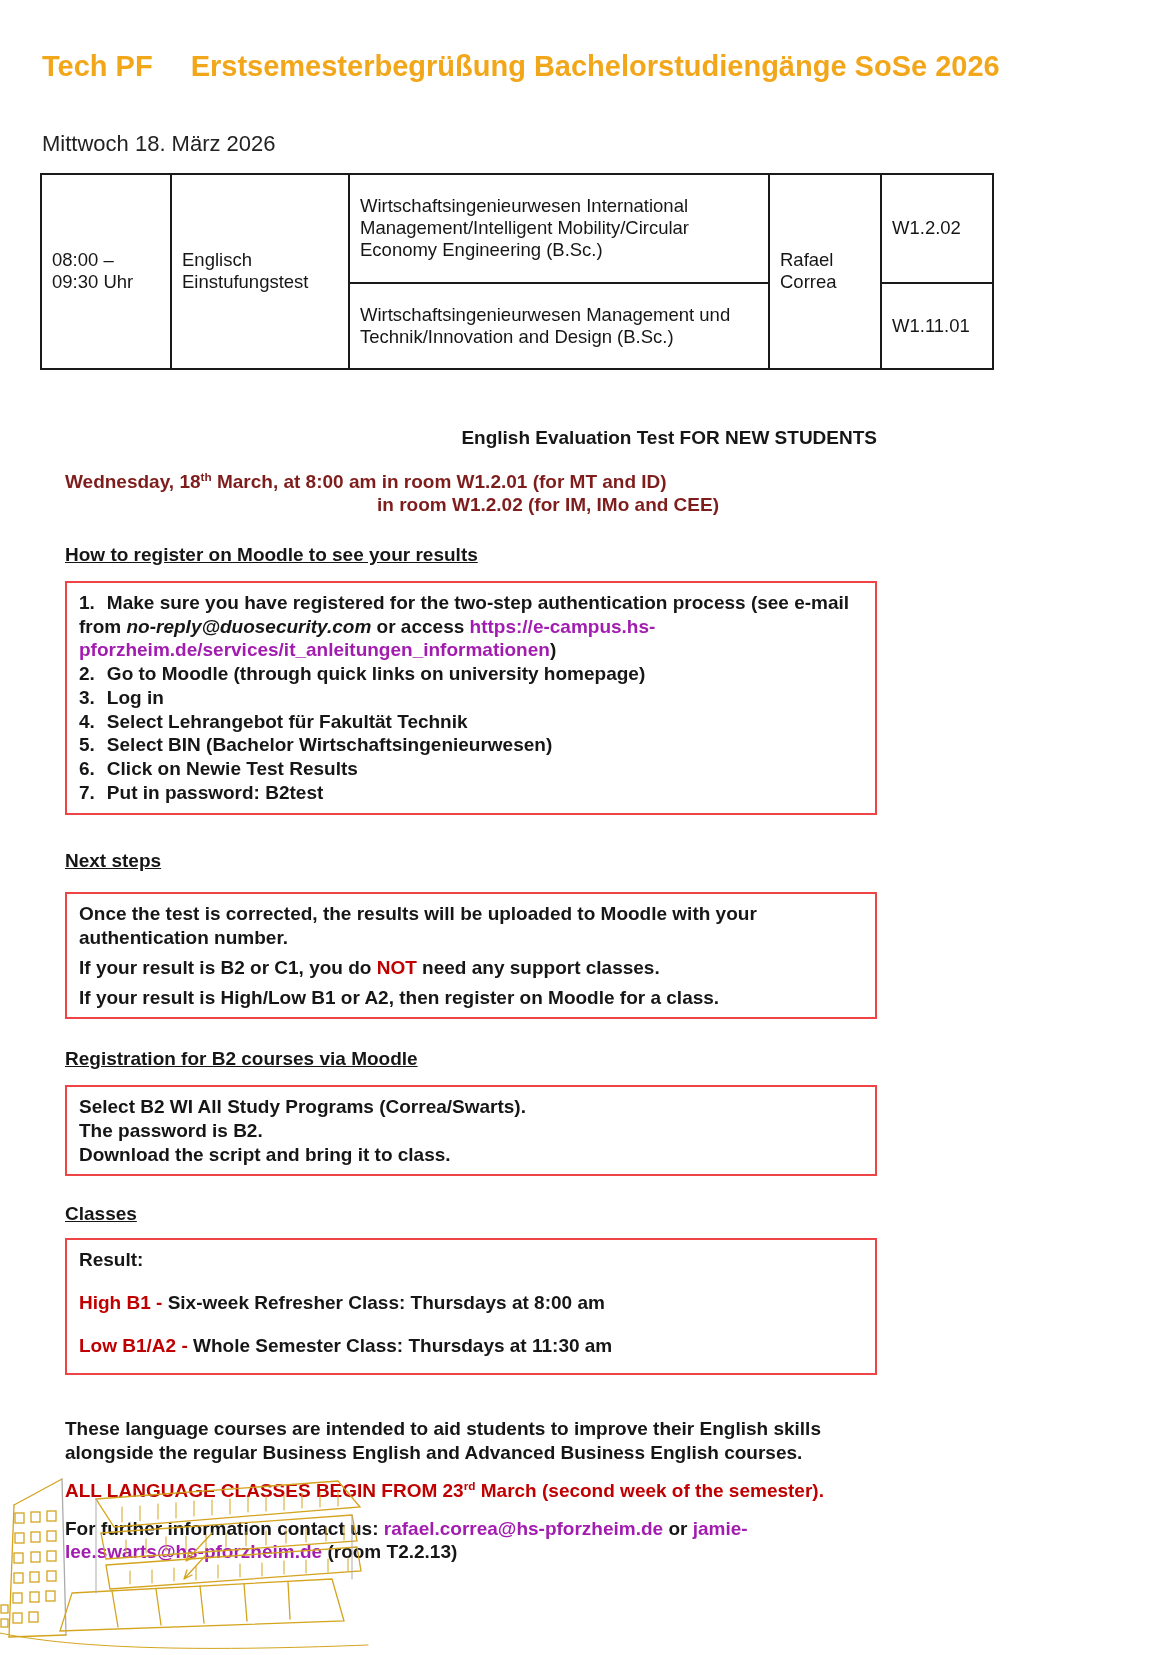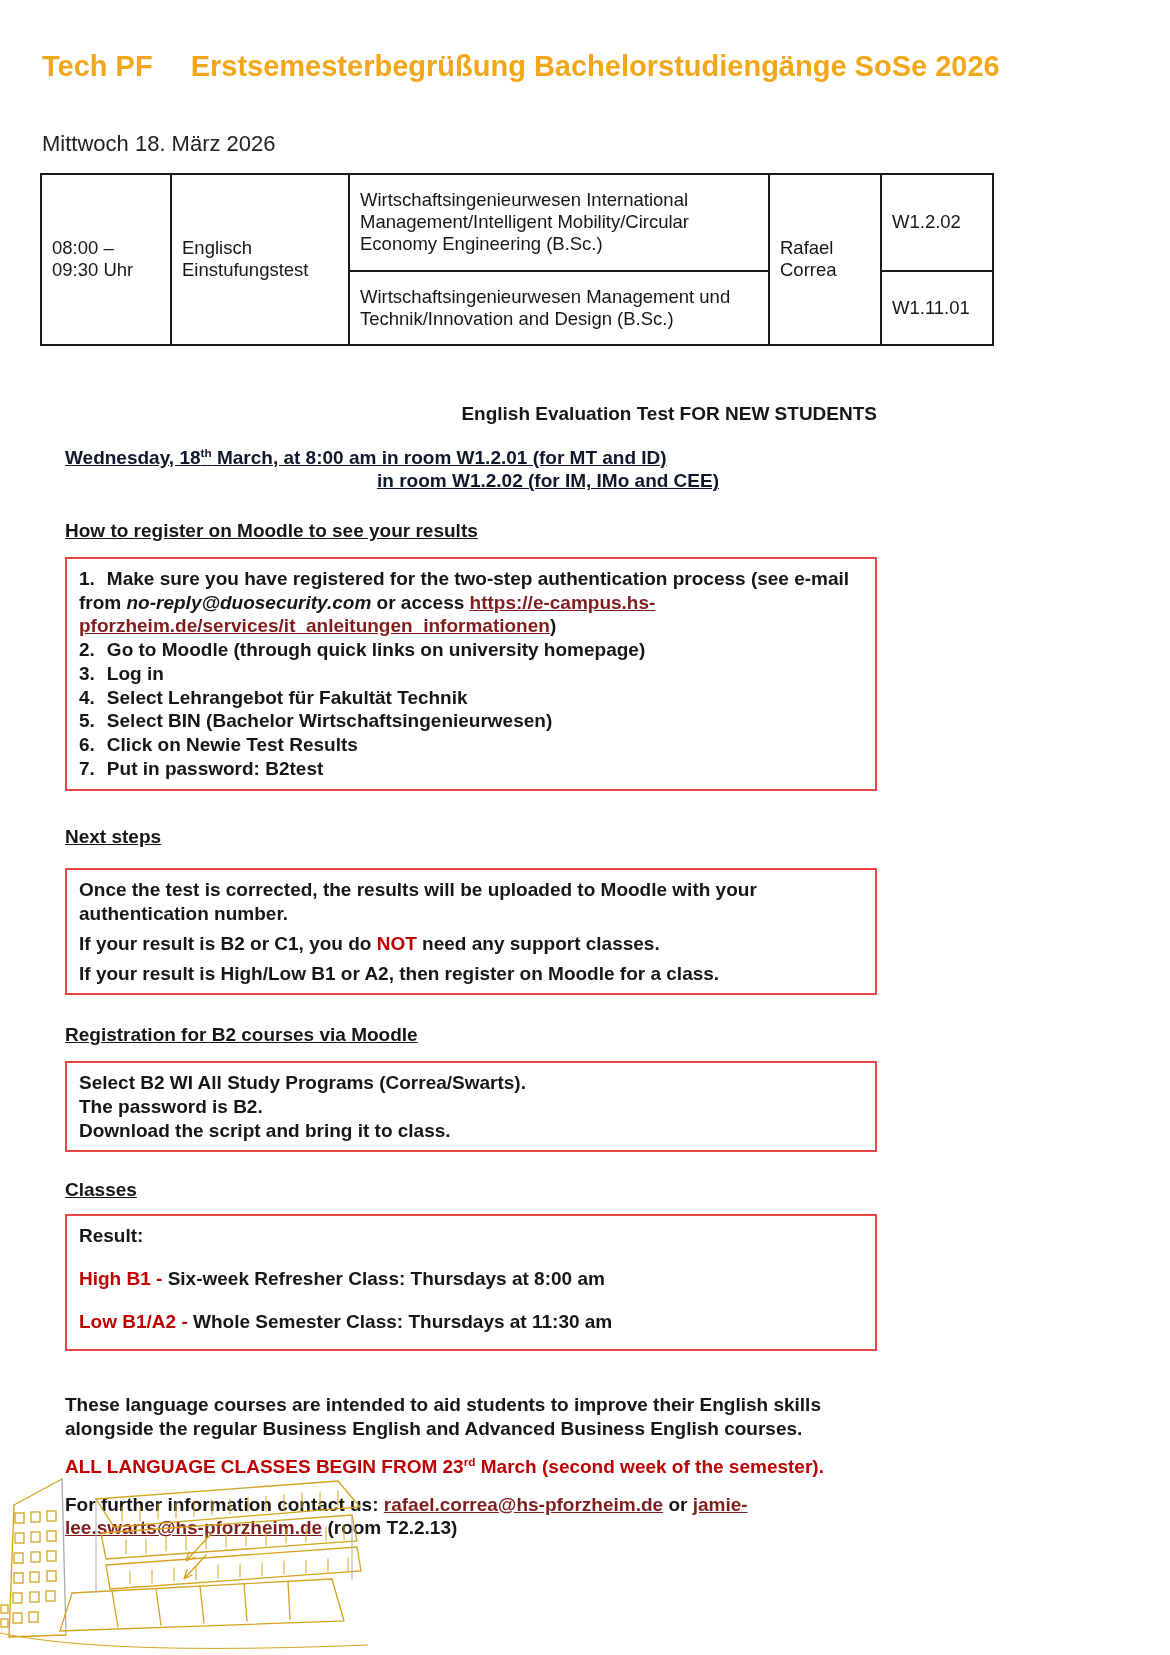--- a/index.html
+++ b/index.html
@@ -11,50 +11,50 @@
     color:#1b1b1b;
     overflow:hidden;
   }
   
   .title{padding-top:50px;margin-left:42px;font-size:29px;font-weight:bold;color:#F2A71B;}
   .title .brand{margin-right:38px;}
   .date{margin:48px 0 0 42px;font-size:22px;font-weight:400;color:#222;}
 
   
   table.schedule{border-collapse:collapse;margin:16px 0 0 40px;table-layout:fixed;width:952px;font-size:18.5px;color:#161616;}
-  .schedule td{border:2px solid #1a1a1a;padding:14px 10px;vertical-align:middle;line-height:1.2;font-weight:400;}
+  .schedule td{border:2px solid #1a1a1a;padding:20px 10px;vertical-align:middle;line-height:1.2;font-weight:400;}
   .schedule tr.r1{height:64px;}
   .schedule tr.r2{height:48px;}
   .schedule td.prog{vertical-align:middle;}
 
   
   .content{margin-left:65px;width:812px;font-size:19px;font-weight:bold;color:#161616;line-height:1.25;}
   .sec-heading{text-decoration:underline;}
   .intro-heading{margin-top:56px;text-align:right;}
-  .notice{margin-top:20px;color:#0f172a;text-decoration:underline;}
+  .notice{margin-top:20px;color:#7f1d1d;}
   .notice .indent{padding-left:312px;}
   .register-heading{margin-top:26px;}
   .box{border:2px solid #ef4444;padding:8px 12px;}
   .box p{margin:0;}
   .box-steps{margin-top:14px;}
   .step .num{margin-right:12px;}
   .next-heading{margin-top:34px;}
   .box-next{margin-top:20px;}
   .box-next p + p{margin-top:6px;}
   .b2-heading{margin-top:28px;}
   .box-b2{margin-top:14px;}
   .classes-heading{margin-top:26px;}
   .box-classes{margin-top:12px;padding-bottom:16px;}
   .box-classes p + p{margin-top:19px;}
   .info-para{margin-top:42px;}
   .warning{margin-top:14px;color:#C00000;}
   .contact{margin-top:14px;}
 
   .red{color:#C00000;}
-  a.link{color:#7f1d1d;text-decoration:underline;cursor:pointer;font-weight:bold;}
+  a.link{color:#a21caf;cursor:pointer;font-weight:bold;}
   sup{font-size:0.62em;vertical-align:super;line-height:0;}
   i.email{font-style:italic;}
 
   
   .campus-art{position:absolute;left:0;bottom:0;width:380px;height:200px;}
 </style>
 </head>
 <body>
 
 <div class="doc">

